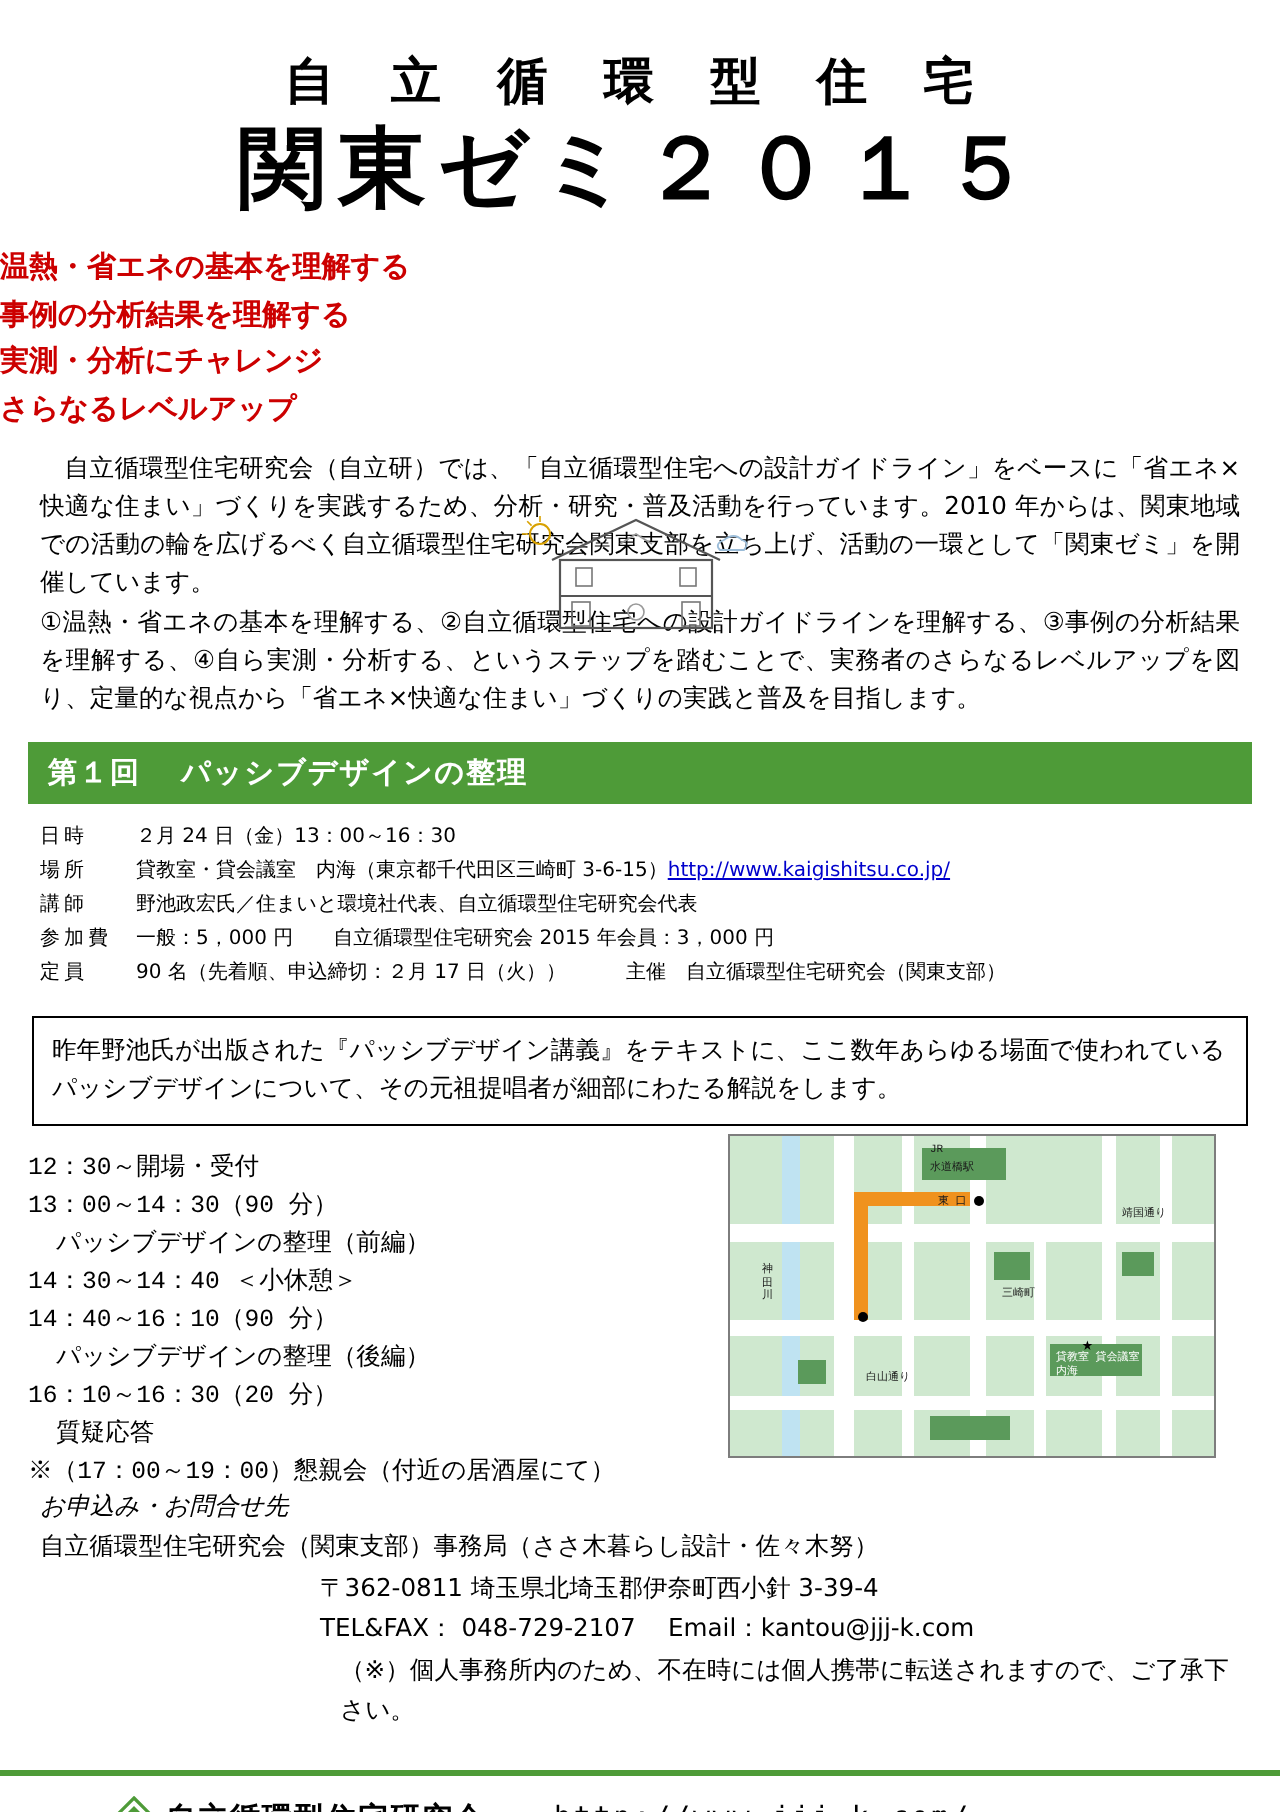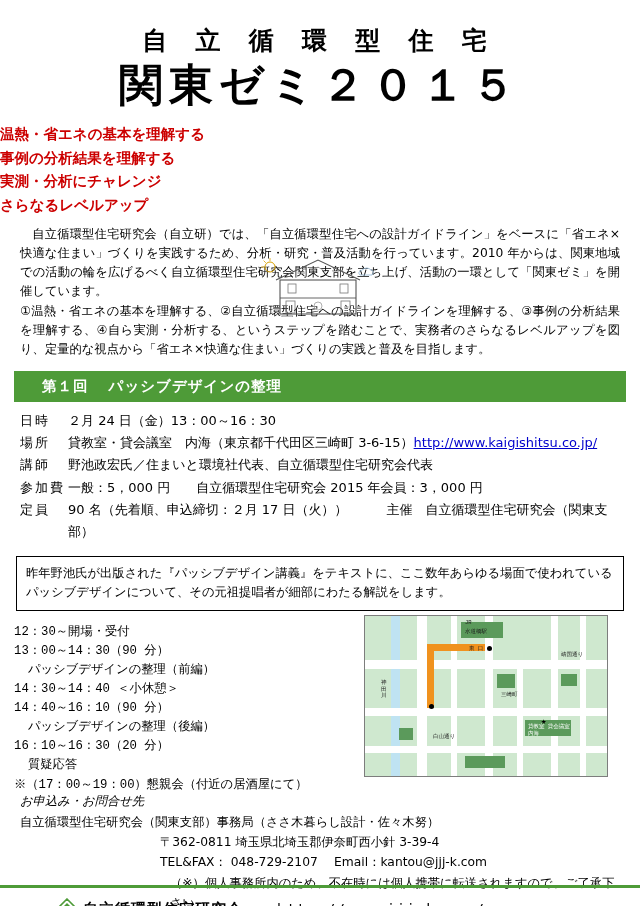--- a/index.html
+++ b/index.html
@@ -62,26 +62,26 @@
   
   .section-bar{
     margin:12px 14px 0 14px;
     background:#4e9b38;
     color:#fff;
     font-weight:bold;
     font-size:14.5px;
     padding:6px 10px;
     letter-spacing:1px;
   }
-  .section-bar .num{margin-right:14px;margin-left:18px;}
+  .section-bar .num{margin-right:14px;}
 
   
   .details{
     margin:8px 20px 0 20px;
-    font-size:13px;
+    font-size:10px;
     line-height:1.72;
   }
   .det-row{display:flex;}
   .det-label{width:48px;flex:none;letter-spacing:2px;}
   .det-val{flex:1;}
   .det-val a{color:#0000cc;text-decoration:underline;}
 
   
   .note-box{
     margin:12px 16px 0 16px;

